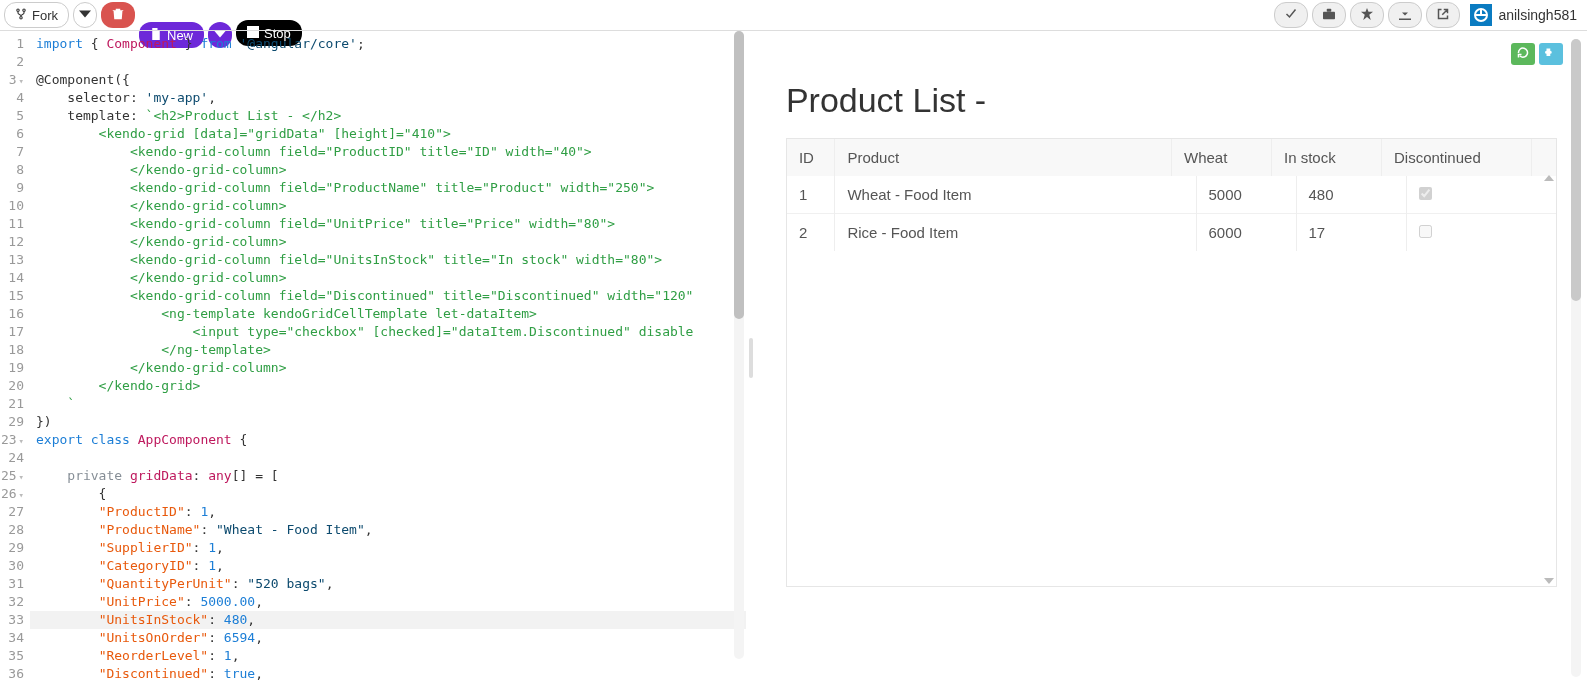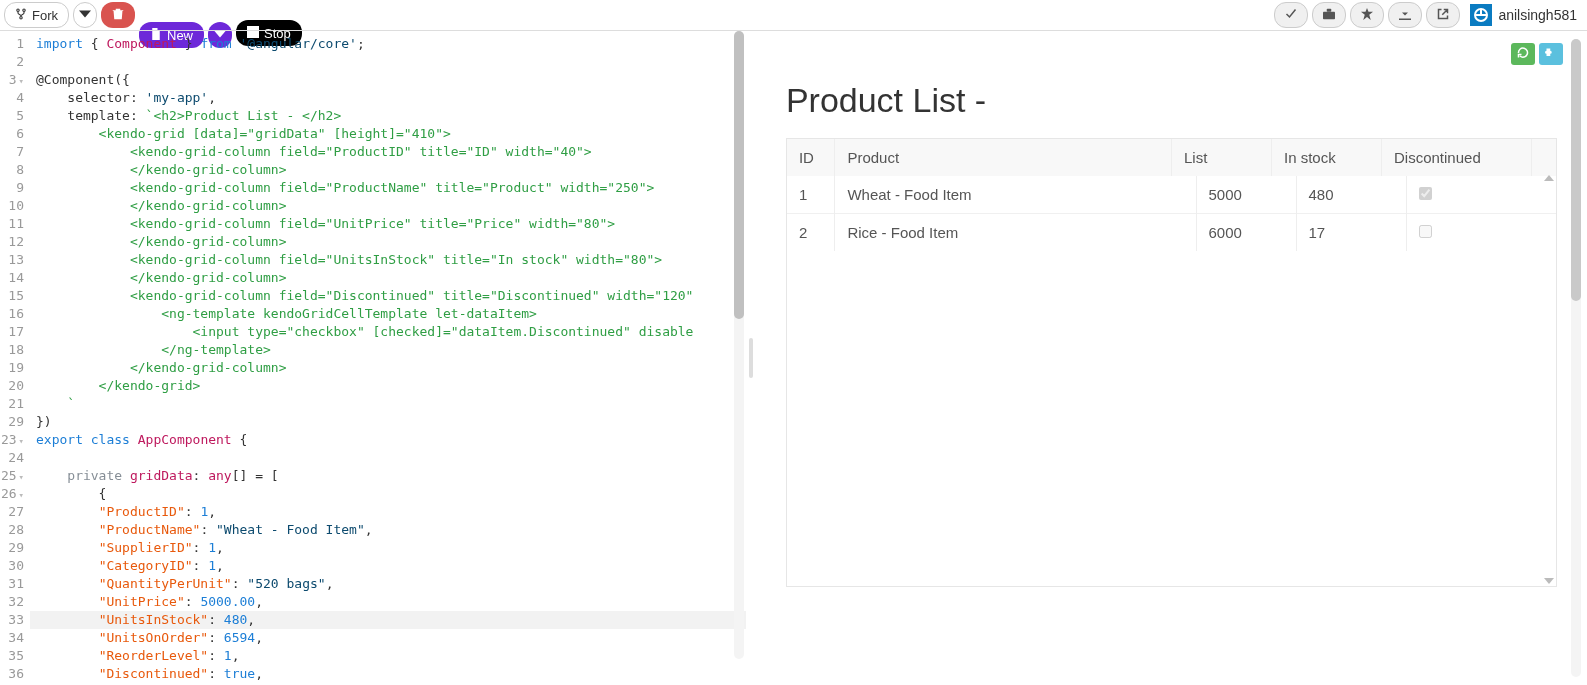--- a/index.html
+++ b/index.html
@@ -250,21 +250,21 @@
     </div>
 
     <h2 class="preview-title">Product List -</h2>
 
     <div class="grid">
       <table>
         <thead>
           <tr id="grid-head-row">
               <th style="width: 48px;">ID</th>
               <th>Product</th>
-              <th style="width: 100px;">List</th>
+              <th style="width: 100px;">Wheat</th>
               <th style="width: 110px;">In stock</th>
               <th style="width: 150px;">Discontinued</th>
               <th></th>
             </tr>
         </thead>
       </table>
       <div class="grid-body-wrap">
         <table>
           <tbody id="grid-body">
               <tr>

